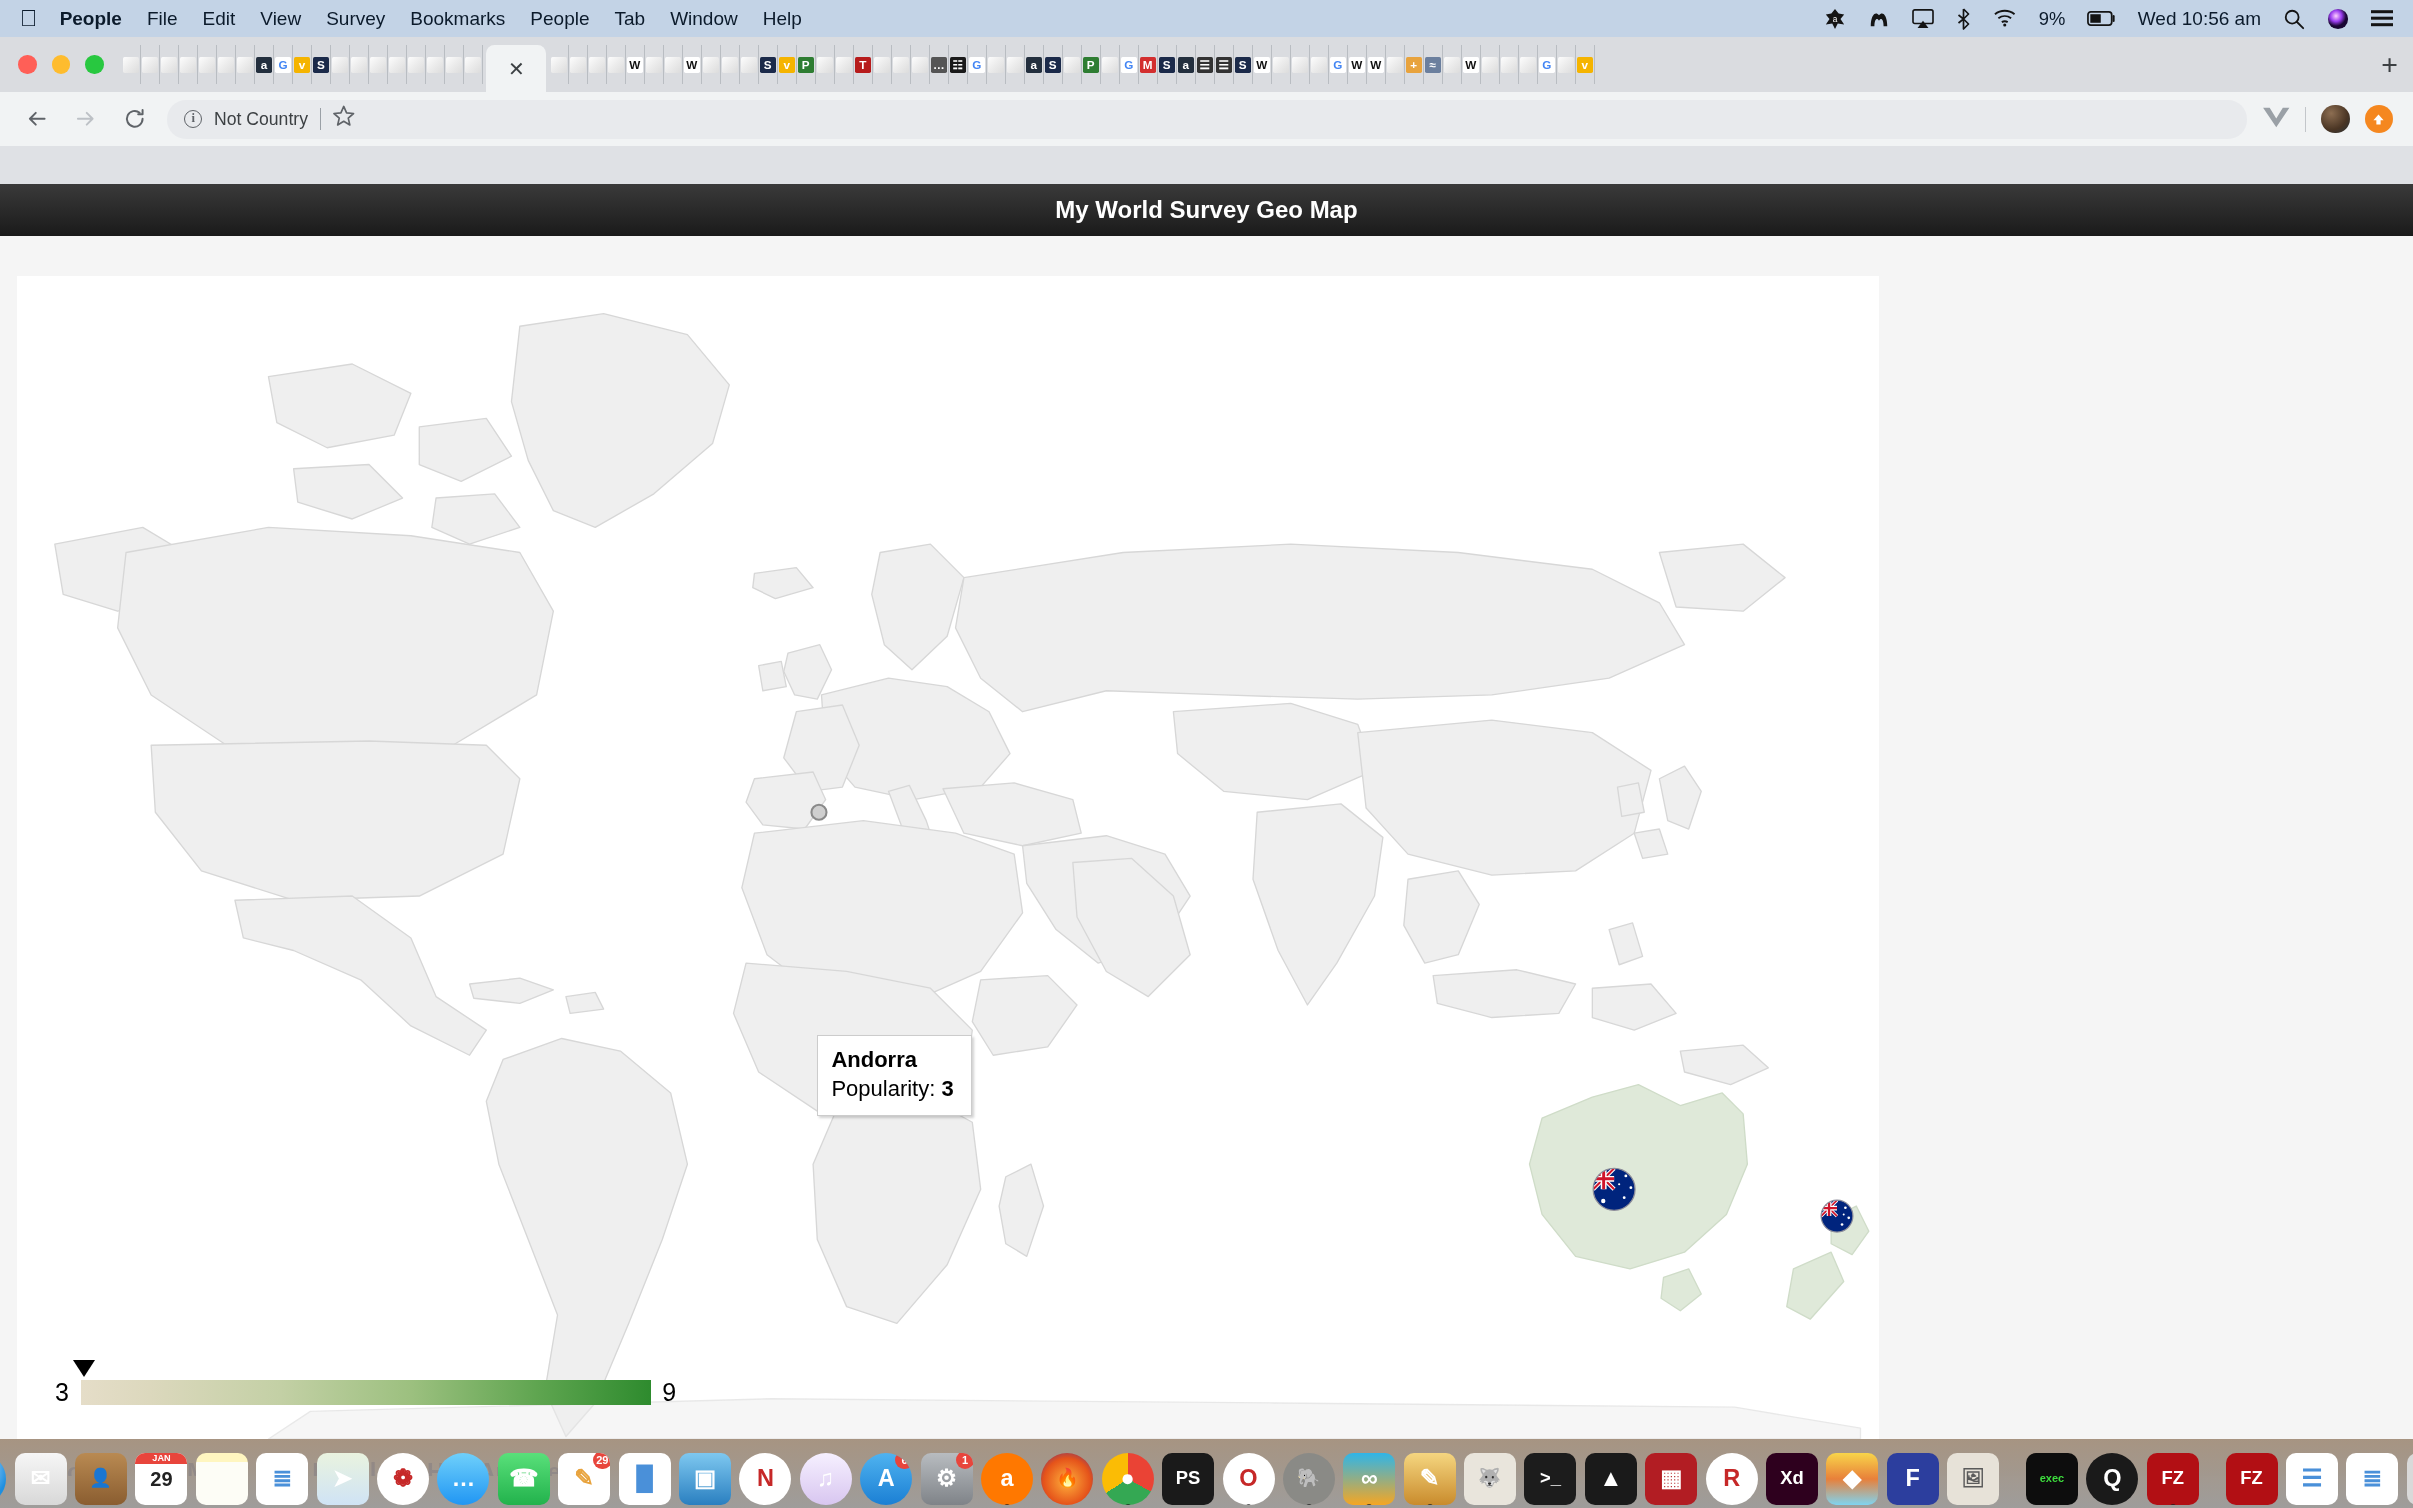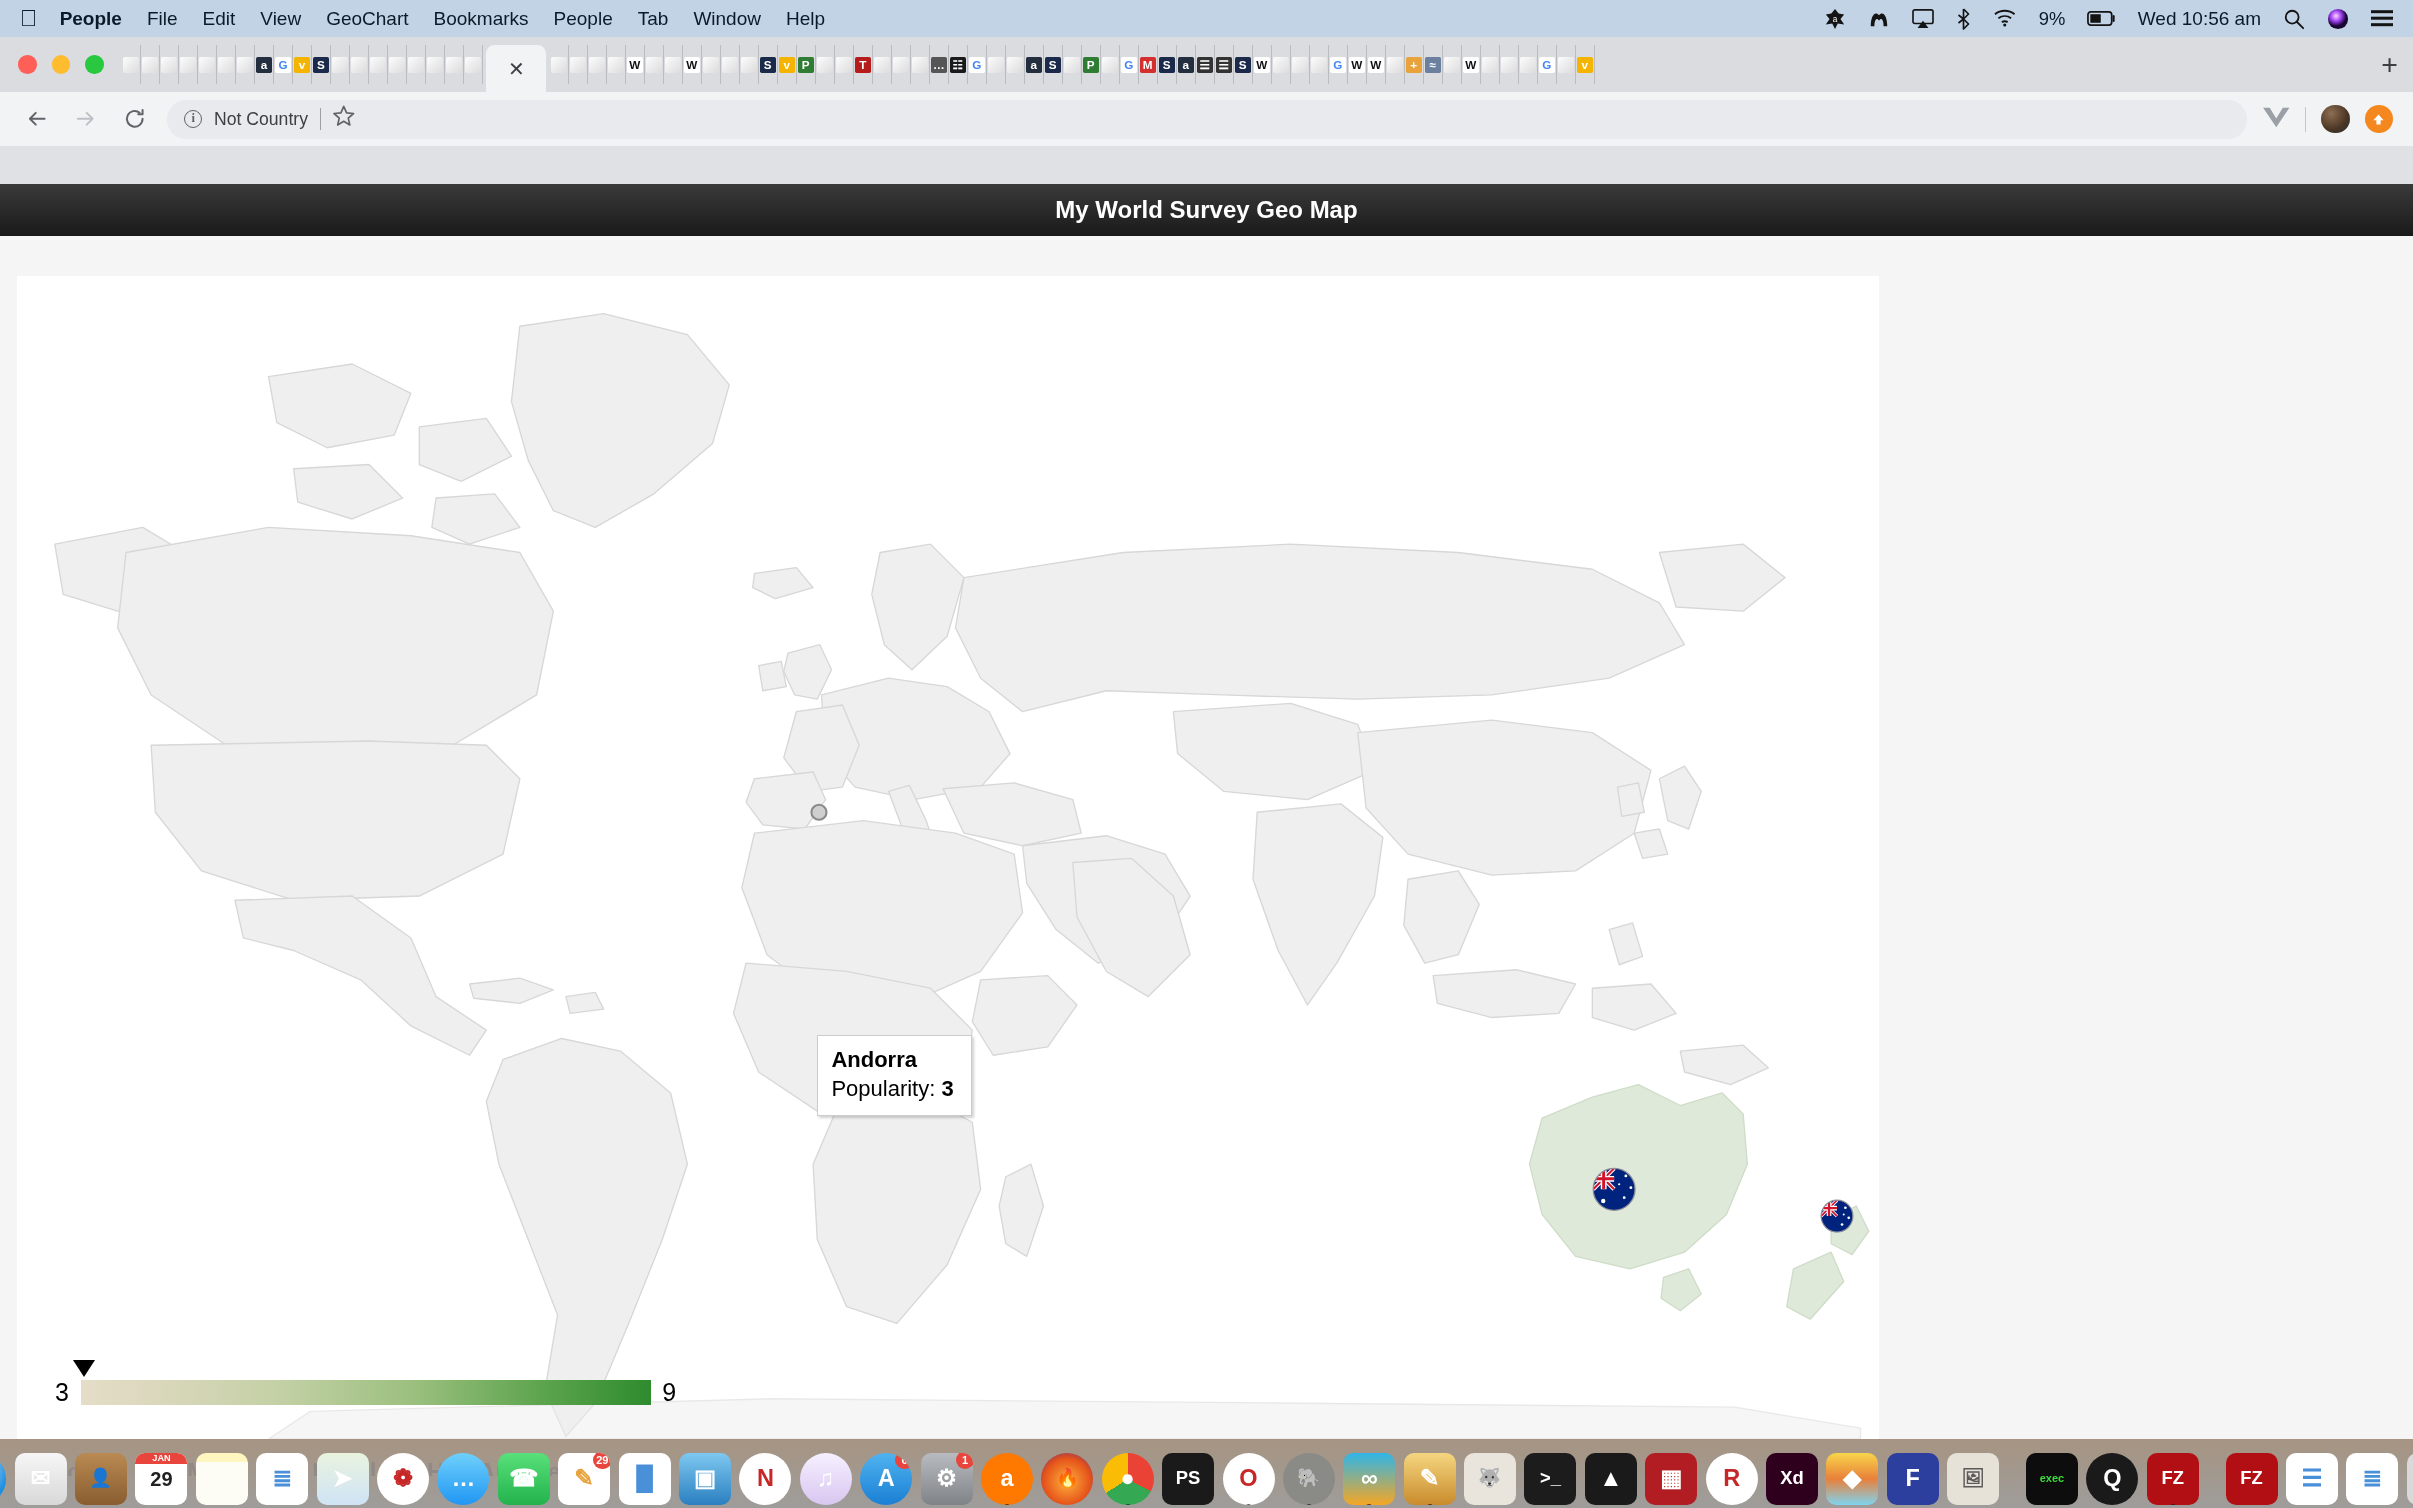--- a/index.html
+++ b/index.html
@@ -235,21 +235,21 @@
 </style>
 </head>
 <body>
 
 <div class="menubar">
   <span class="mb-apple"></span>
   <span class="mb-item bold">People</span>
   <span class="mb-item">File</span>
   <span class="mb-item">Edit</span>
   <span class="mb-item">View</span>
-  <span class="mb-item">GeoChart</span>
+  <span class="mb-item">Survey</span>
   <span class="mb-item">Bookmarks</span>
   <span class="mb-item">People</span>
   <span class="mb-item">Tab</span>
   <span class="mb-item">Window</span>
   <span class="mb-item">Help</span>
 
   <span class="mb-right">
     <span class="sysicon">
       <svg width="22" height="22" viewBox="0 0 24 24" style="font-size:23px">
           <path d="M12 1 L16 6 L22 7 L18 12 L22 18 L15 17 L12 23 L9 17 L2 18 L6 12 L2 7 L8 6 Z" fill="#141414"></path>

